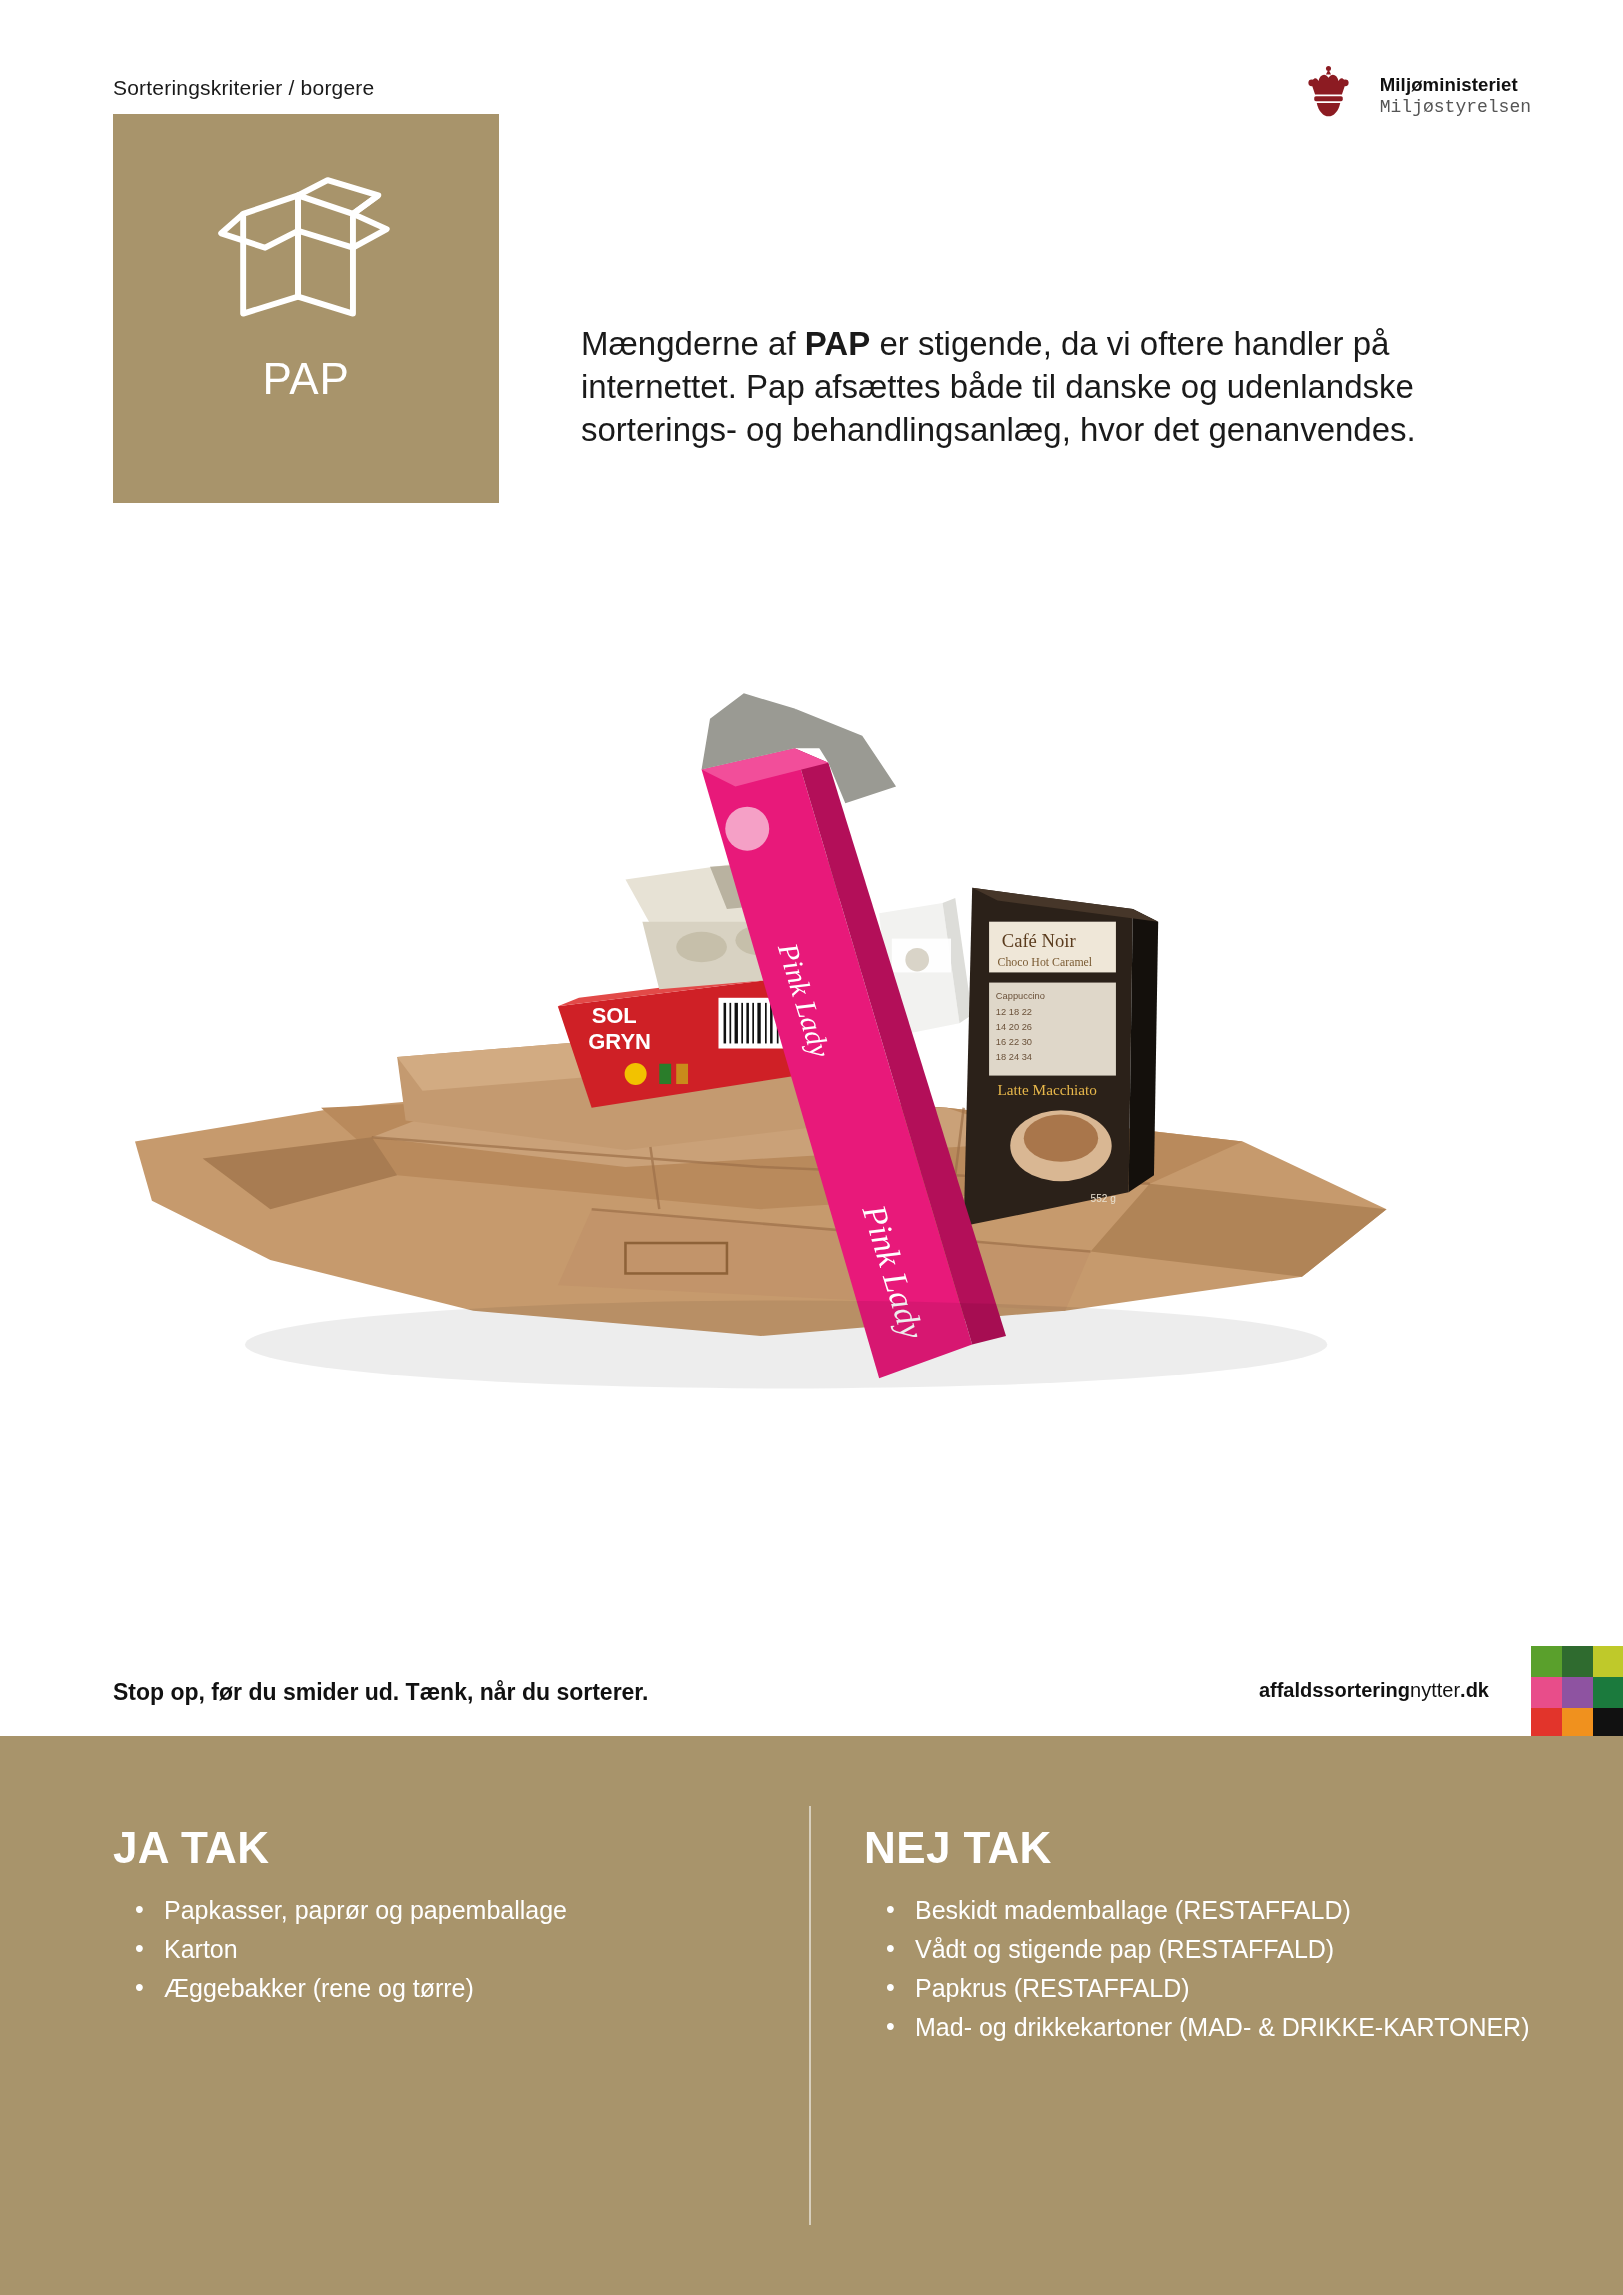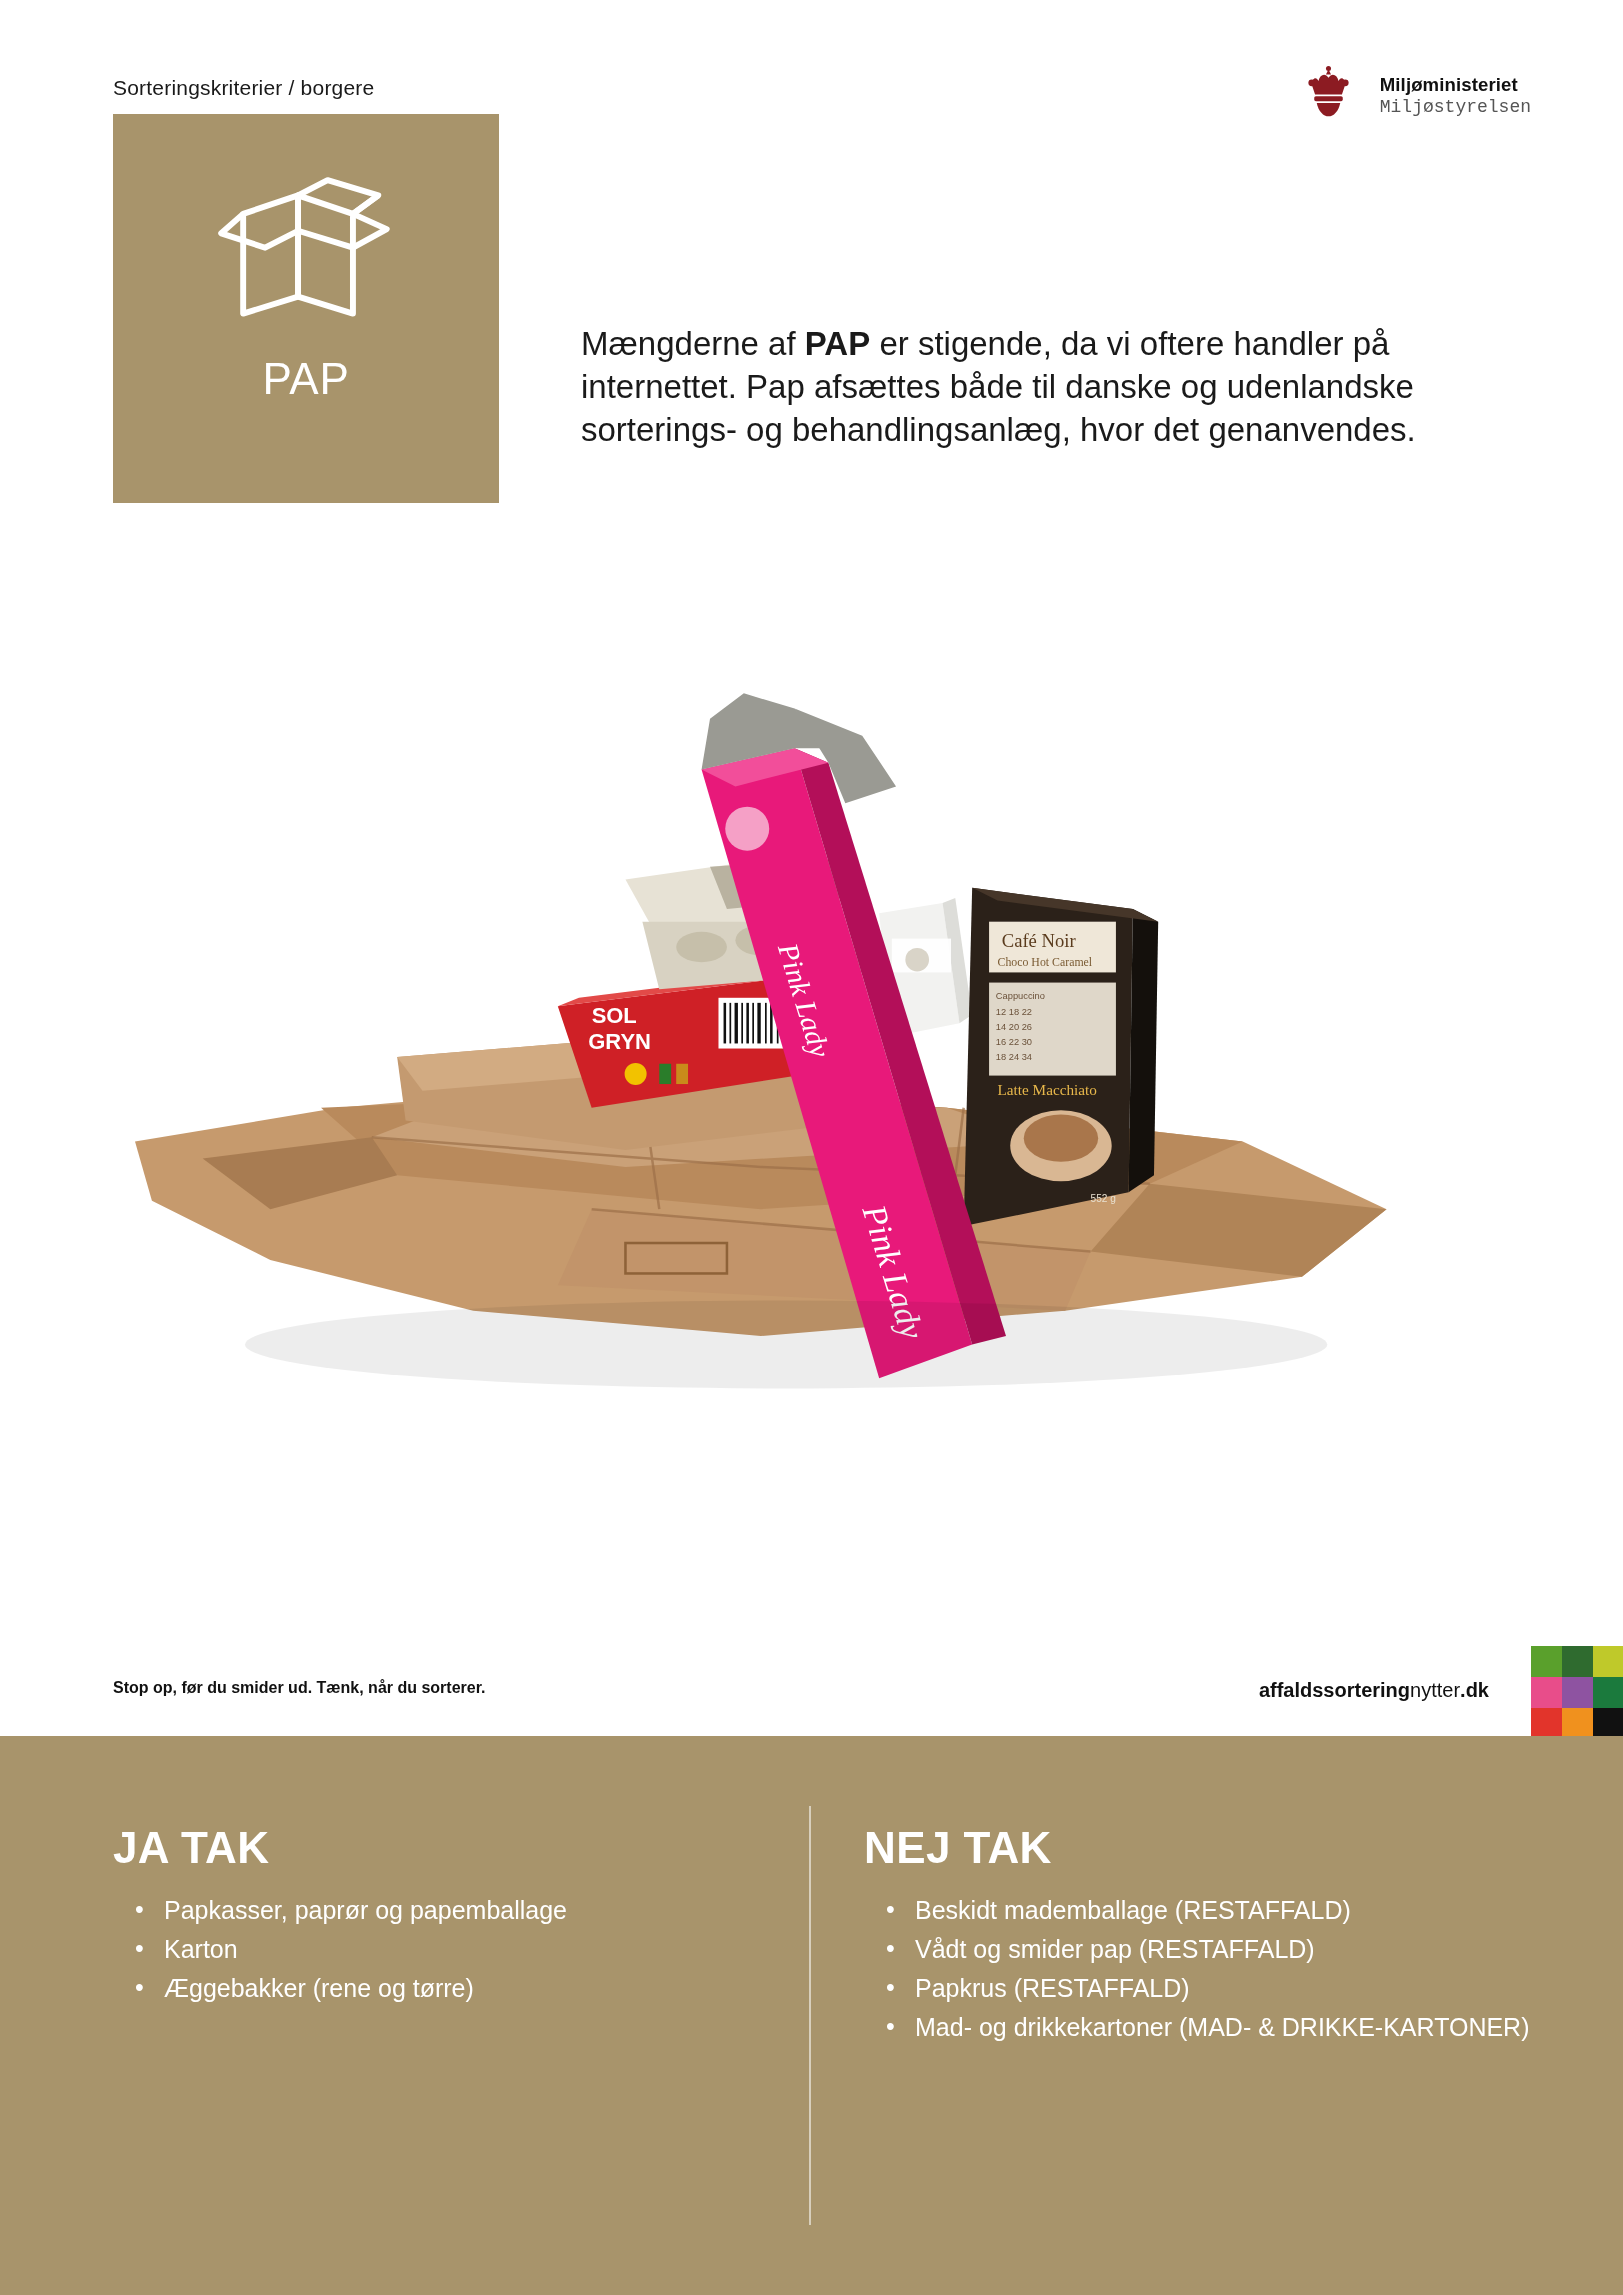--- a/index.html
+++ b/index.html
@@ -99,21 +99,21 @@
     width: 1387px;
     height: 964px;
   }
   .photo svg { width: 100%; height: 100%; display: block; }
 
   
   .slogan {
     position: absolute;
     left: 113px;
     top: 1679px;
-    font-size: 16px;
+    font-size: 23px;
     font-weight: bold;
     color: #111;
   }
   .site {
     position: absolute;
     right: 135px;
     top: 1679px;
     font-size: 20px;
     color: #111;
   }
@@ -356,20 +356,20 @@
       <li>Papkasser, paprør og papemballage</li>
       <li>Karton</li>
       <li>Æggebakker (rene og tørre)</li>
     </ul>
   </div>
 
   <div class="col col-right">
     <h2>NEJ TAK</h2>
     <ul>
       <li>Beskidt mademballage (RESTAFFALD)</li>
-      <li>Vådt og smider pap (RESTAFFALD)</li>
+      <li>Vådt og stigende pap (RESTAFFALD)</li>
       <li>Papkrus (RESTAFFALD)</li>
       <li>Mad- og drikkekartoner (MAD- &amp; DRIKKE-KARTONER)</li>
     </ul>
   </div>
 
 </div>
 
 
 </body></html>

